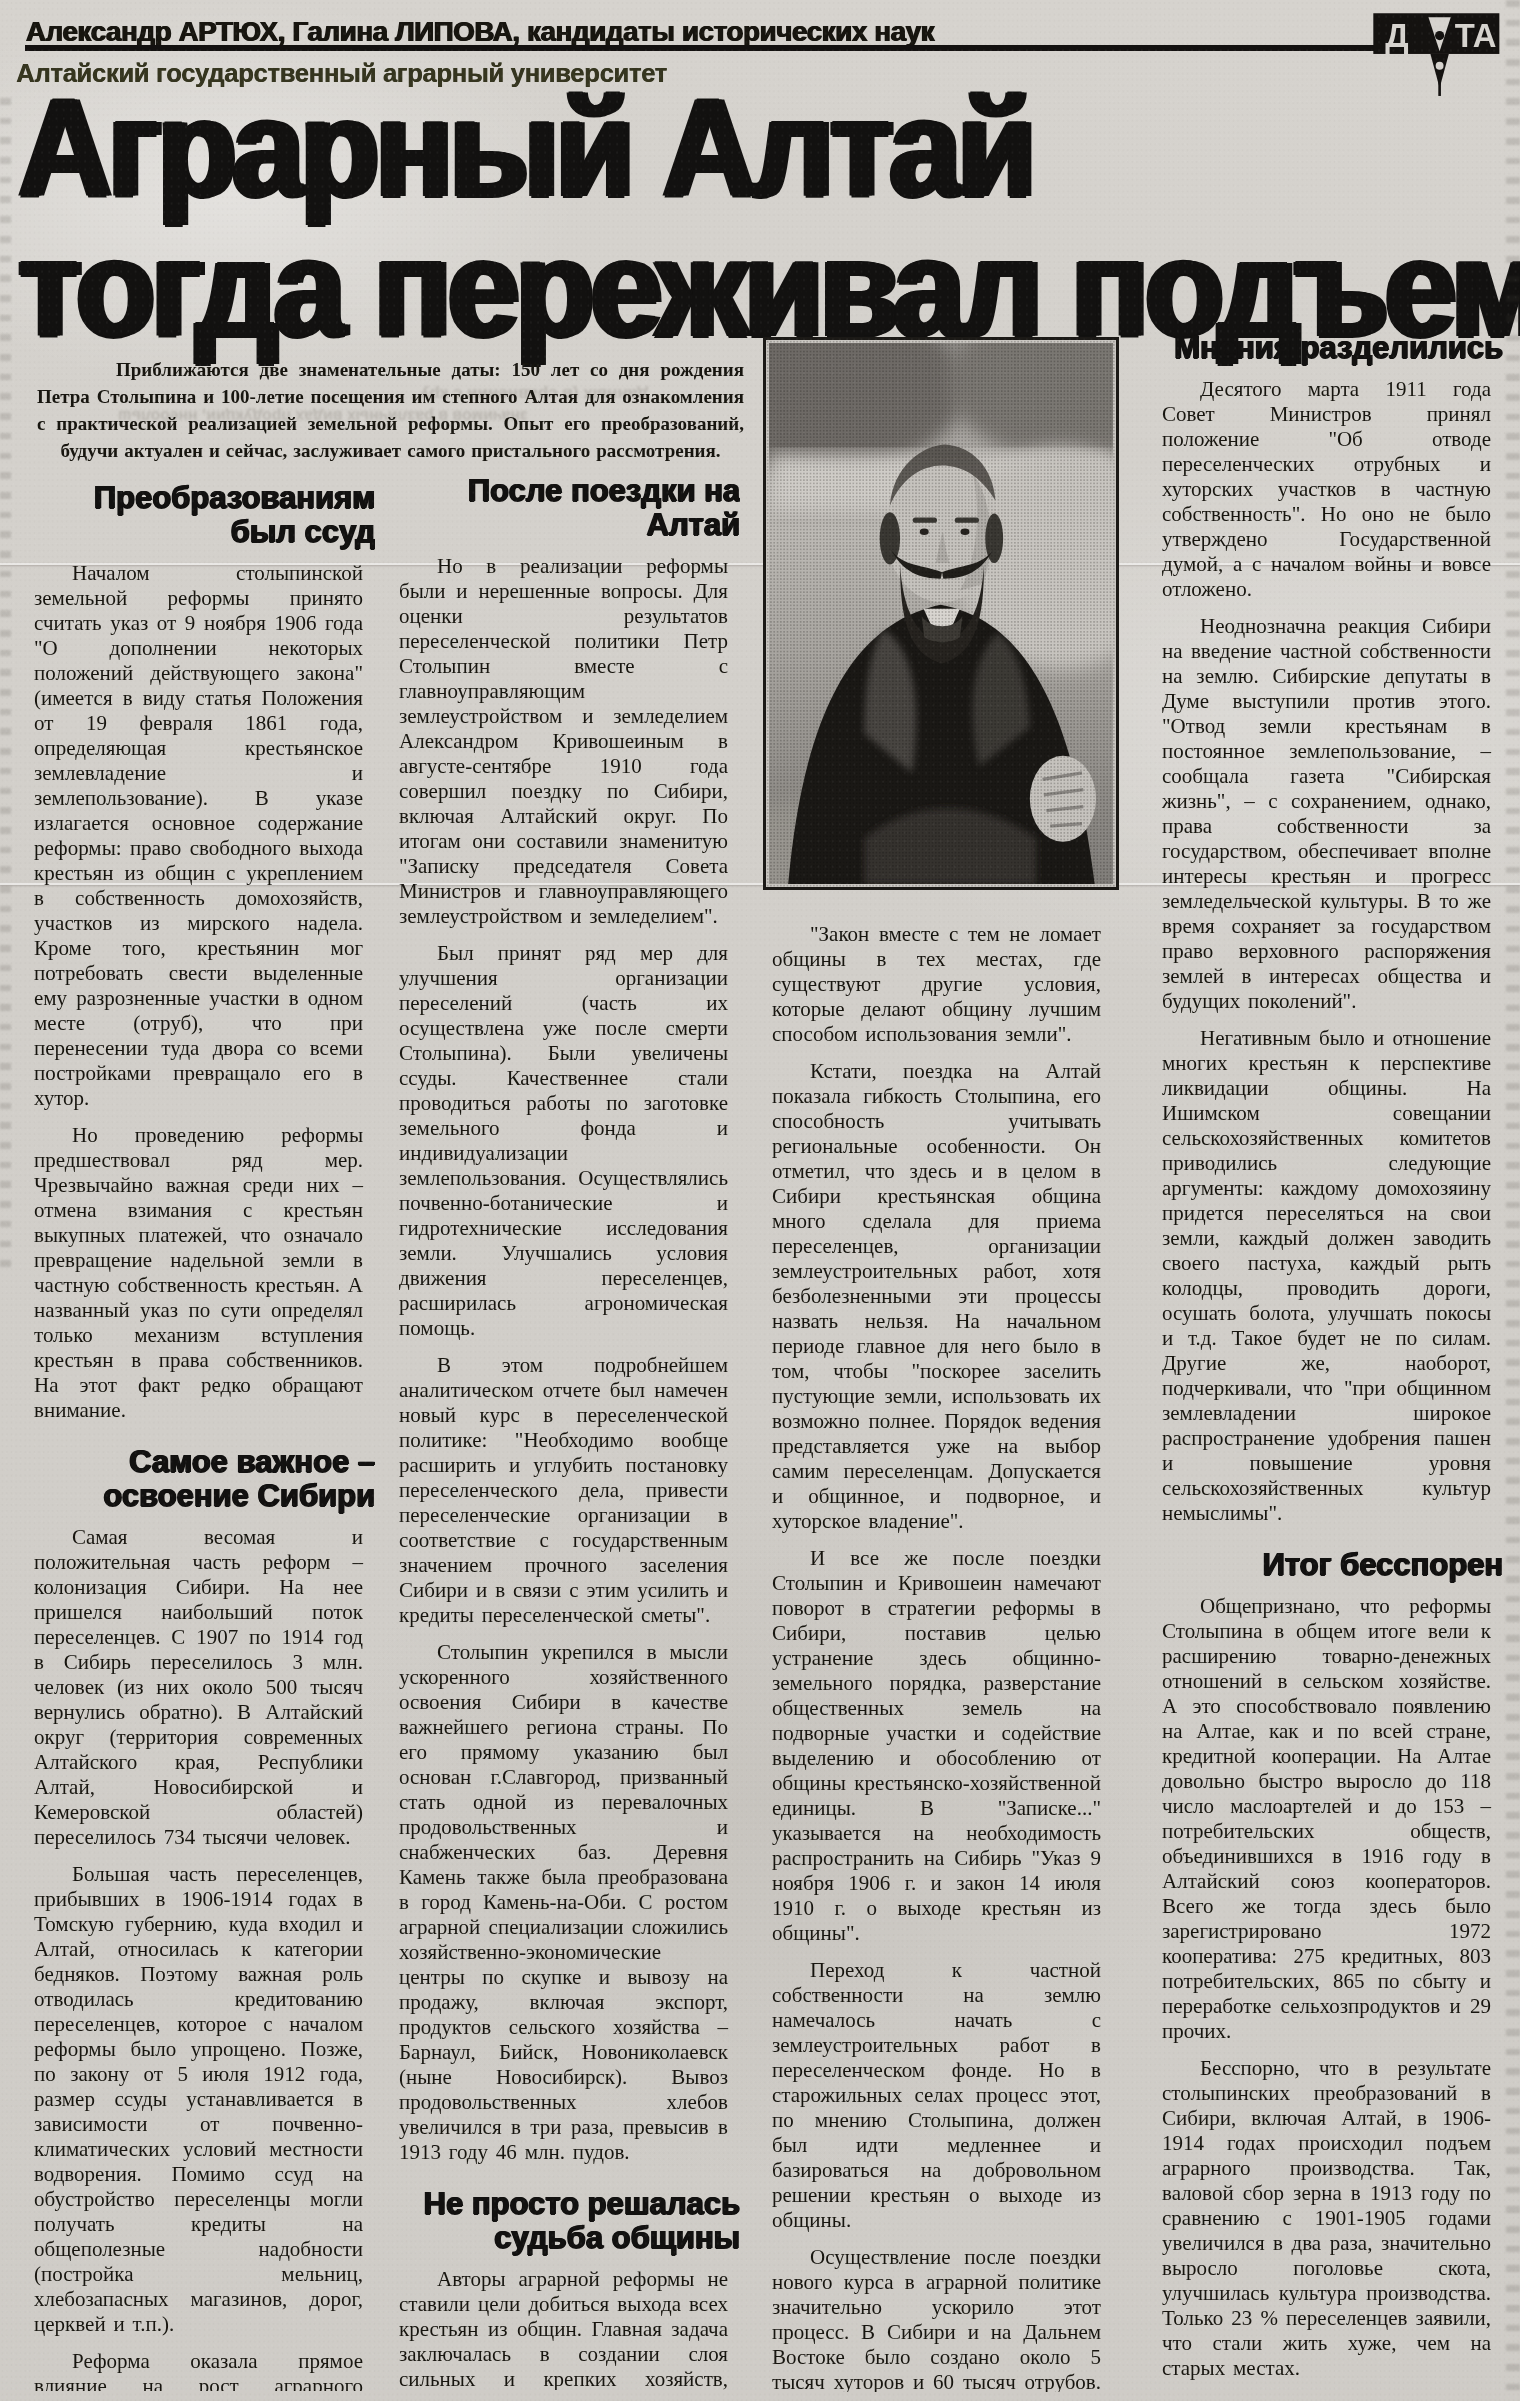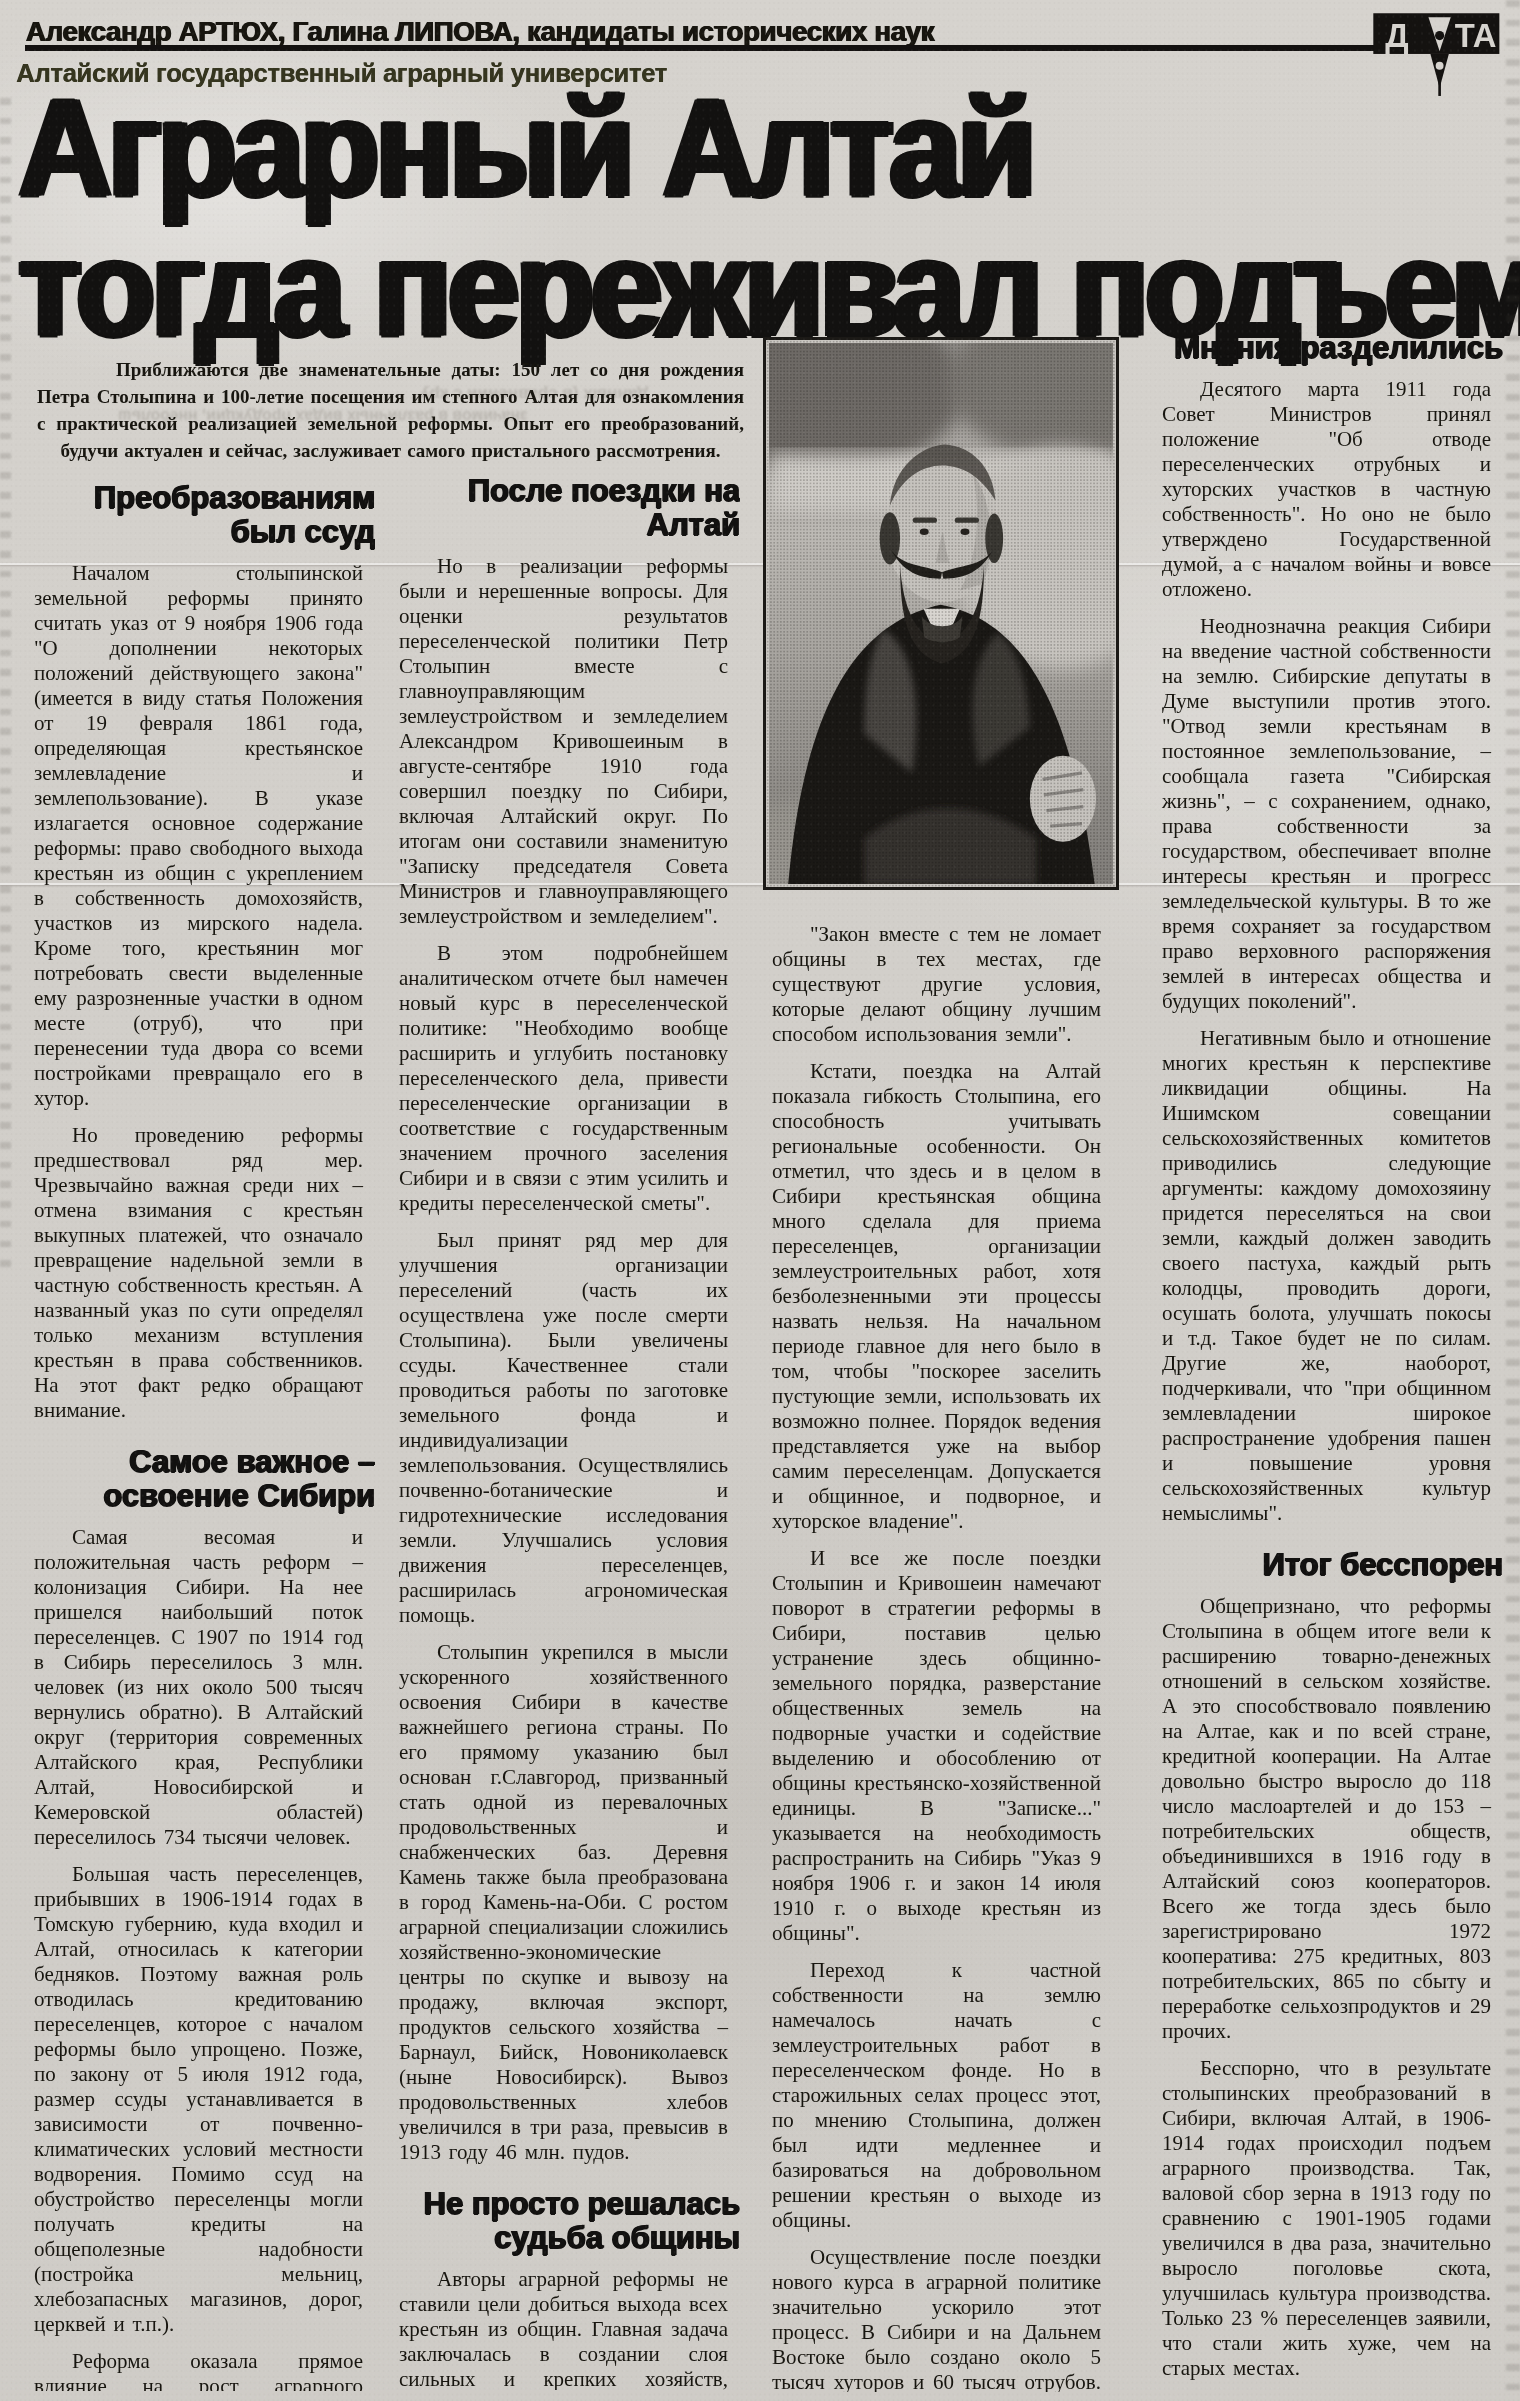--- a/index.html
+++ b/index.html
@@ -183,22 +183,22 @@
     <p>Но проведению реформы предшествовал ряд мер. Чрезвычайно важная среди них – отмена взимания с крестьян выкупных платежей, что означало превращение надельной земли в частную собственность крестьян. А названный указ по сути определял только механизм вступления крестьян в права собственников. На этот факт редко обращают внимание.</p>
     <div class="sec-h">Самое важное – освоение Сибири</div>
     <p>Самая весомая и положительная часть реформ – колонизация Сибири. На нее пришелся наибольший поток переселенцев. С 1907 по 1914 год в Сибирь переселилось 3 млн. человек (из них около 500 тысяч вернулись обратно). В Алтайский округ (территория современных Алтайского края, Республики Алтай, Новосибирской и Кемеровской областей) переселилось 734 тысячи человек.</p>
     <p>Большая часть переселенцев, прибывших в 1906-1914 годах в Томскую губернию, куда входил и Алтай, относилась к категории бедняков. Поэтому важная роль отводилась кредитованию переселенцев, которое с началом реформы было упрощено. Позже, по закону от 5 июля 1912 года, размер ссуды устанавливается в зависимости от почвенно-климатических условий местности водворения. Помимо ссуд на обустройство переселенцы могли получать кредиты на общеполезные надобности (постройка мельниц, хлебозапасных магазинов, дорог, церквей и т.п.).</p>
     <p>Реформа оказала прямое влияние на рост аграрного производства. За семь предвоенных лет посевы на Алтае увеличились на 84,6 %, появились новые районы земледелия, сыгравшие важную роль в экономике округа. Только в Кулундинской зоне производилось до 20 млн. пудов хлеба.</p>
   </div>
 
   <div class="col col2">
     <div class="sec-h first">После поездки на Алтай</div>
     <p>Но в реализации реформы были и нерешенные вопросы. Для оценки результатов переселенческой политики Петр Столыпин вместе с главноуправляющим землеустройством и земледелием Александром Кривошеиным в августе-сентябре 1910 года совершил поездку по Сибири, включая Алтайский округ. По итогам они составили знаменитую "Записку председателя Совета Министров и главноуправляющего землеустройством и земледелием".</p>
+    <p>Был принят ряд мер для улучшения организации переселений (часть их осуществлена уже после смерти Столыпина). Были увеличены ссуды. Качественнее стали проводиться работы по заготовке земельного фонда и индивидуализации землепользования. Осуществлялись почвенно-ботанические и гидротехнические исследования земли. Улучшались условия движения переселенцев, расширилась агрономическая помощь.</p>
     <p>В этом подробнейшем аналитическом отчете был намечен новый курс в переселенческой политике: "Необходимо вообще расширить и углубить постановку переселенческого дела, привести переселенческие организации в соответствие с государственным значением прочного заселения Сибири и в связи с этим усилить и кредиты переселенческой сметы".</p>
-    <p>Был принят ряд мер для улучшения организации переселений (часть их осуществлена уже после смерти Столыпина). Были увеличены ссуды. Качественнее стали проводиться работы по заготовке земельного фонда и индивидуализации землепользования. Осуществлялись почвенно-ботанические и гидротехнические исследования земли. Улучшались условия движения переселенцев, расширилась агрономическая помощь.</p>
     <p>Столыпин укрепился в мысли ускоренного хозяйственного освоения Сибири в качестве важнейшего региона страны. По его прямому указанию был основан г.Славгород, призванный стать одной из перевалочных продовольственных и снабженческих баз. Деревня Камень также была преобразована в город Камень-на-Оби. С ростом аграрной специализации сложились хозяйственно-экономические центры по скупке и вывозу на продажу, включая экспорт, продуктов сельского хозяйства – Барнаул, Бийск, Новониколаевск (ныне Новосибирск). Вывоз продовольственных хлебов увеличился в три раза, превысив в 1913 году 46 млн. пудов.</p>
     <div class="sec-h">Не просто решалась судьба общины</div>
     <p>Авторы аграрной реформы не ставили цели добиться выхода всех крестьян из общин. Главная задача заключалась в создании слоя сильных и крепких хозяйств, которые обеспечили бы экономический рост и социальную стабильность в стране и были бы образцом для других крестьян. В речи на заседании III Думы 5 декабря 1908 года Столыпин говорил:</p>
   </div>
 
   <div class="col col3">
     <p>"Закон вместе с тем не ломает общины в тех местах, где существуют другие условия, которые делают общину лучшим способом использования земли".</p>
     <p>Кстати, поездка на Алтай показала гибкость Столыпина, его способность учитывать региональные особенности. Он отметил, что здесь и в целом в Сибири крестьянская община много сделала для приема переселенцев, организации землеустроительных работ, хотя безболезненными эти процессы назвать нельзя. На начальном периоде главное для него было в том, чтобы "поскорее заселить пустующие земли, использовать их возможно полнее. Порядок ведения представляется уже на выбор самим переселенцам. Допускается и общинное, и подворное, и хуторское владение".</p>
     <p>И все же после поездки Столыпин и Кривошеин намечают поворот в стратегии реформы в Сибири, поставив целью устранение здесь общинно-земельного порядка, разверстание общественных земель на подворные участки и содействие выделению и обособлению от общины крестьянско-хозяйственной единицы. В "Записке..." указывается на необходимость распространить на Сибирь "Указ 9 ноября 1906 г. и закон 14 июля 1910 г. о выходе крестьян из общины".</p>
     <p>Переход к частной собственности на землю намечалось начать с землеустроительных работ в переселенческом фонде. Но в старожильных селах процесс этот, по мнению Столыпина, должен был идти медленнее и базироваться на добровольном решении крестьян о выходе из общины.</p>

